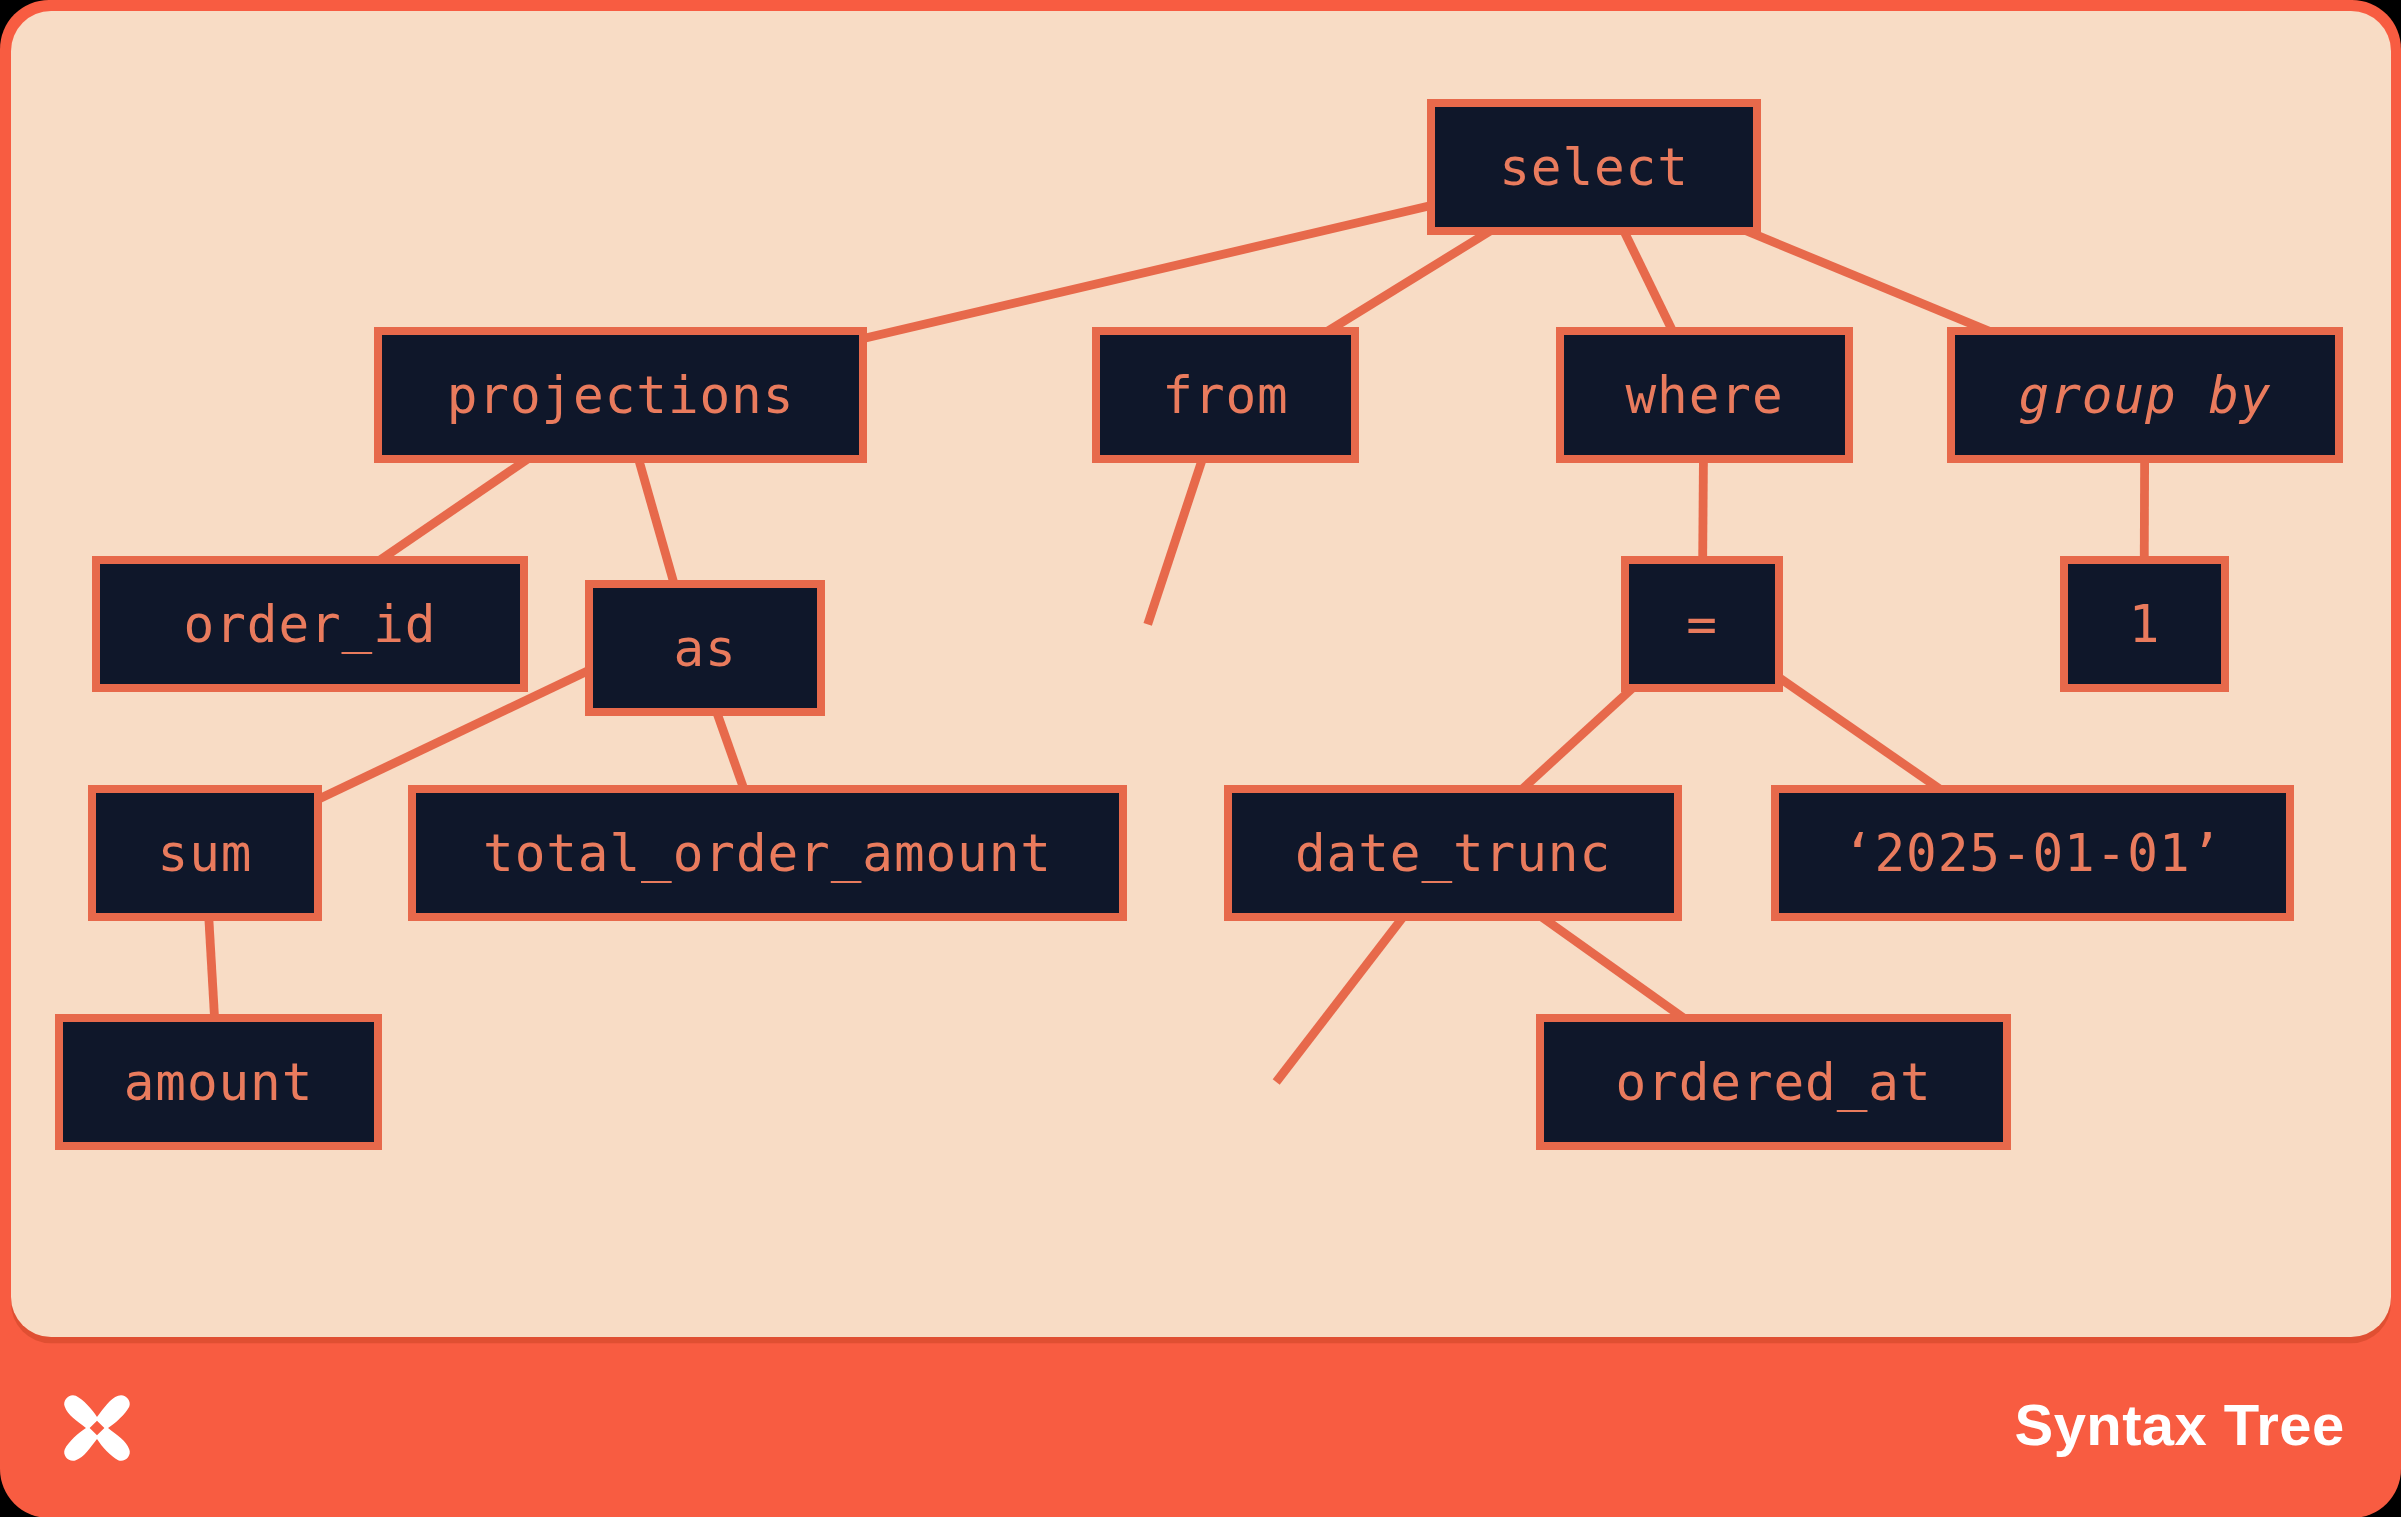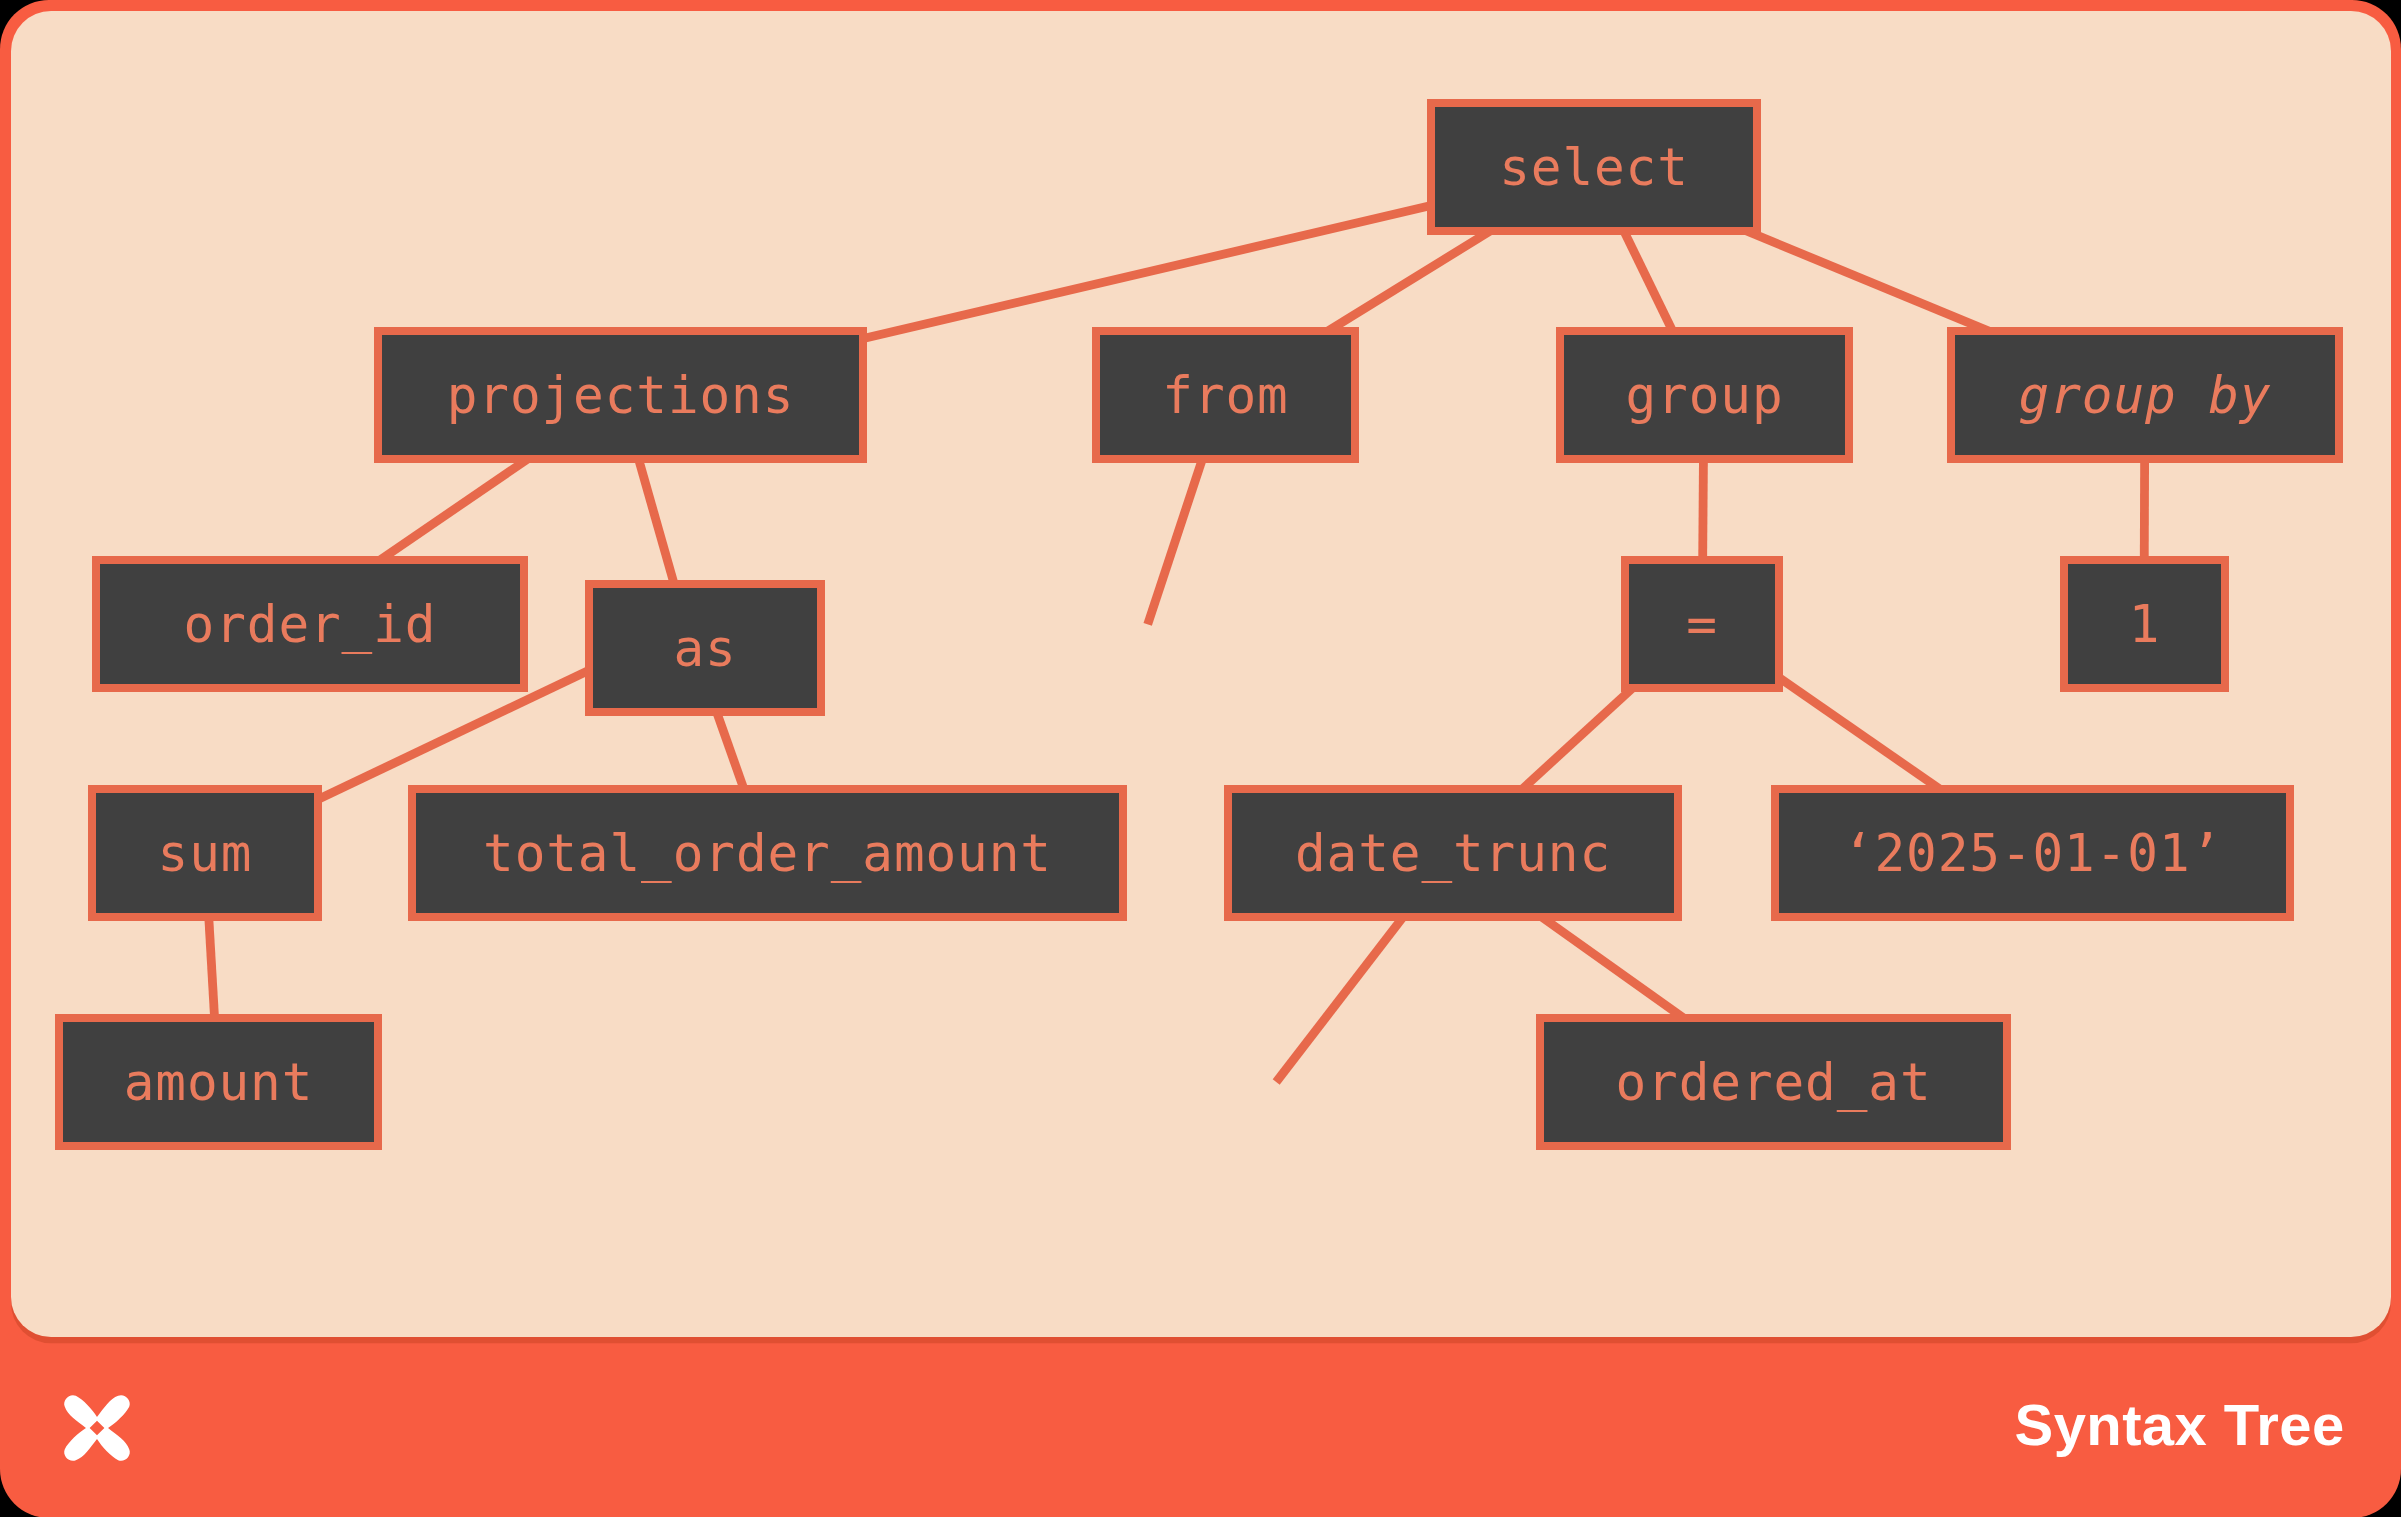--- a/index.html
+++ b/index.html
@@ -43,21 +43,21 @@
   }
   .edges line {
     stroke: #E7694B;
     stroke-width: 10;
   }
   
   .node {
     position: absolute;
     box-sizing: border-box;
     height: 136px;
-    background: #404040;
+    background: #0f172a;
     border: 8px solid #E7694B;
     color: #E97B5D;
     font-size: 51px;
     letter-spacing: 0.9px;
     display: flex;
     align-items: center;
     justify-content: center;
     white-space: nowrap;
   }
   .n-select             { left: 1427px; top: 99px;  width: 334px; }
@@ -128,21 +128,21 @@
     <line x1="1934" y1="709" x2="1650" y2="969"></line>
     <line x1="1934" y1="709" x2="2309" y2="969"></line>
     <line x1="233" y1="969" x2="248" y2="1229"></line>
     <line x1="1650" y1="969" x2="1450" y2="1229"></line>
     <line x1="1650" y1="969" x2="2015" y2="1229"></line>
   </svg>
 
   <div class="node n-select">select</div>
   <div class="node n-projections">projections</div>
   <div class="node n-from">from</div>
-  <div class="node n-where">group</div>
+  <div class="node n-where">where</div>
   <div class="node n-group-by">group by</div>
   <div class="node n-order-id">order_id</div>
   <div class="node n-as">as</div>
   <div class="node n-eq">=</div>
   <div class="node n-one">1</div>
   <div class="node n-sum">sum</div>
   <div class="node n-total-order-amount">total_order_amount</div>
   <div class="node n-date-trunc">date_trunc</div>
   <div class="node n-date-literal">‘2025-01-01’</div>
   <div class="node n-amount">amount</div>

